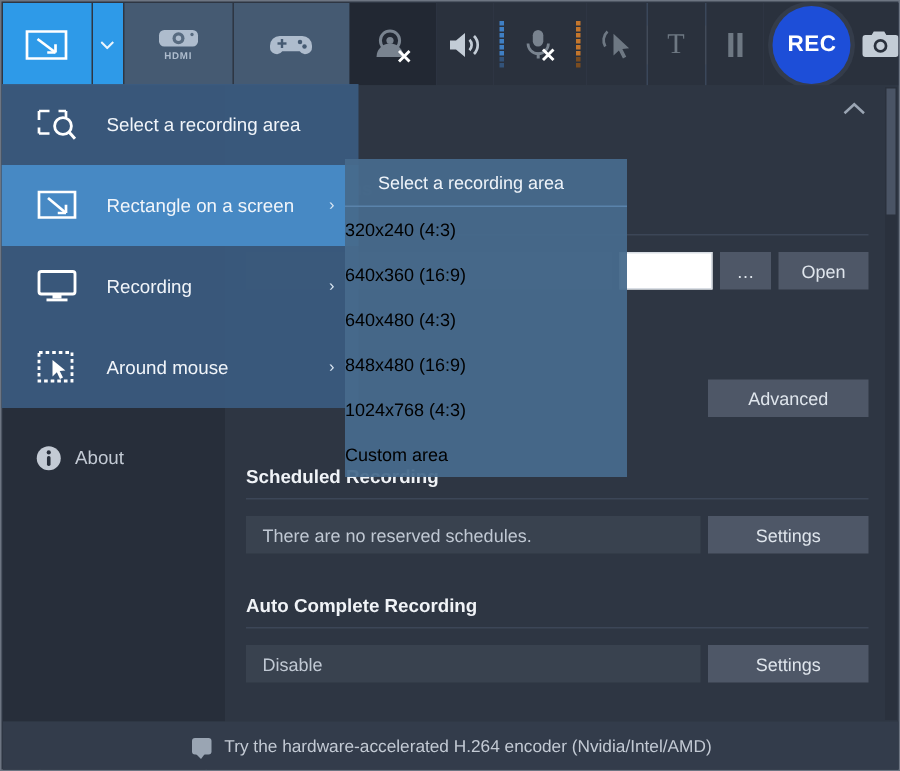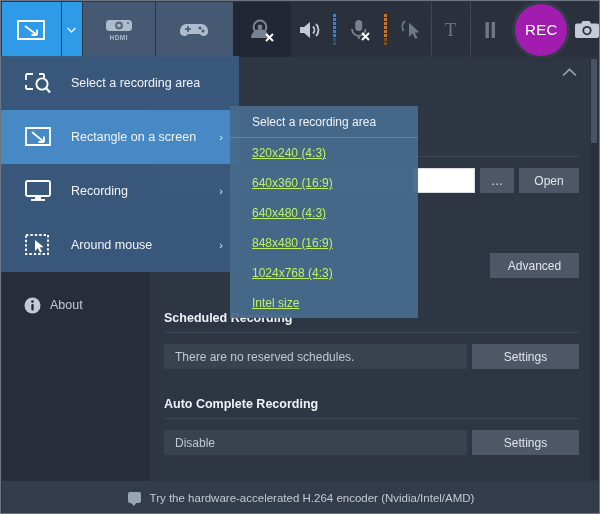--- a/index.html
+++ b/index.html
@@ -53,23 +53,23 @@
   .tb-sep { width: 1px; background: #424b59; align-self: center; height: 26px; }
   .tb-text { width: 42px; background: #2a313d; }
   .tb-pause { width: 42px; background: #2a313d; }
   .tb-rec { width: 72px; background: #2a313d; }
   .tb-snap { flex: 1; background: #2a313d; }
 
   .ico { display:block; }
 
   .recbtn {
     width: 52px; height: 52px; border-radius: 50%;
-    background: #a21caf; color: #fff;
+    background: #1d4ed8; color: #fff;
     display: flex; align-items: center; justify-content: center;
-    font-size: 15px; font-weight: normal; letter-spacing: .3px;
+    font-size: 15px; font-weight: bold; letter-spacing: .3px;
     box-shadow: 0 0 0 3px #343c4a;
   }
   .meter { display: flex; flex-direction: column; gap: 1px; }
   .meter i { display:block; width: 3px; height: 3px; }
 
   
   .body {
     position: absolute; left: 1px; top: 56px;
     width: 598px; height: 457px;
     background: #2e3643;
@@ -123,21 +123,21 @@
     display: flex; align-items: center; padding-left: 11px;
   }
   .btn {
     height: 25px; background: #4e5767; color: #dfe5ec;
     font-size: 12px;
     display: flex; align-items: center; justify-content: center;
     padding: 0 14px;
   }
   .btn-sm { padding: 0; width: 34px; }
   .btn-settings { width: 107px; padding: 0; }
-  .btn-adv { width: 89px; padding: 0; }
+  .btn-adv { width: 107px; padding: 0; }
   .input-white {
     width: 62px; height: 25px; background: #ffffff;
     border: 1px solid #d8dde4;
   }
   .row-right { display: flex; justify-content: flex-end; margin-top: 14px; }
 
   
   .block-paths { position: absolute; left: 14px; top: 92px; right: 14px; }
   .block-adv   { position: absolute; left: 14px; top: 182px; right: 14px; }
   .block-sched { position: absolute; left: 14px; top: 244px; right: 14px; }
@@ -200,22 +200,21 @@
     z-index: 50;
   }
   .m2-head {
     height: 32px; display: flex; align-items: center;
     padding-left: 22px;
     color: #eef3f9; font-size: 12px;
     border-bottom: 1px solid #5a83ab;
   }
   .m2-item {
     height: 30px; display: flex; align-items: center;
-    padding-left: 22px;
-    color: #bef264; font-size: 12px; text-decoration: underline;
+    color: #000000; font-size: 12px;
   }
   .m2-foot {
     height: 26px; display: flex; align-items: center;
     padding-left: 22px;
     color: #ffffff; font-size: 12px; font-weight: bold;
     background: rgba(47,76,107,0.97);
   }
 
   
   .ghost {
@@ -481,16 +480,16 @@
     </div>
   </div>
 
   <div class="menu2">
     <div class="m2-head">Select a recording area</div>
     <div class="m2-item">320x240 (4:3)</div>
     <div class="m2-item">640x360 (16:9)</div>
     <div class="m2-item">640x480 (4:3)</div>
     <div class="m2-item">848x480 (16:9)</div>
     <div class="m2-item">1024x768 (4:3)</div>
-    <div class="m2-item">Intel size</div>
+    <div class="m2-item">Custom area</div>
   </div>
 
 </div>
 
 </body></html>

